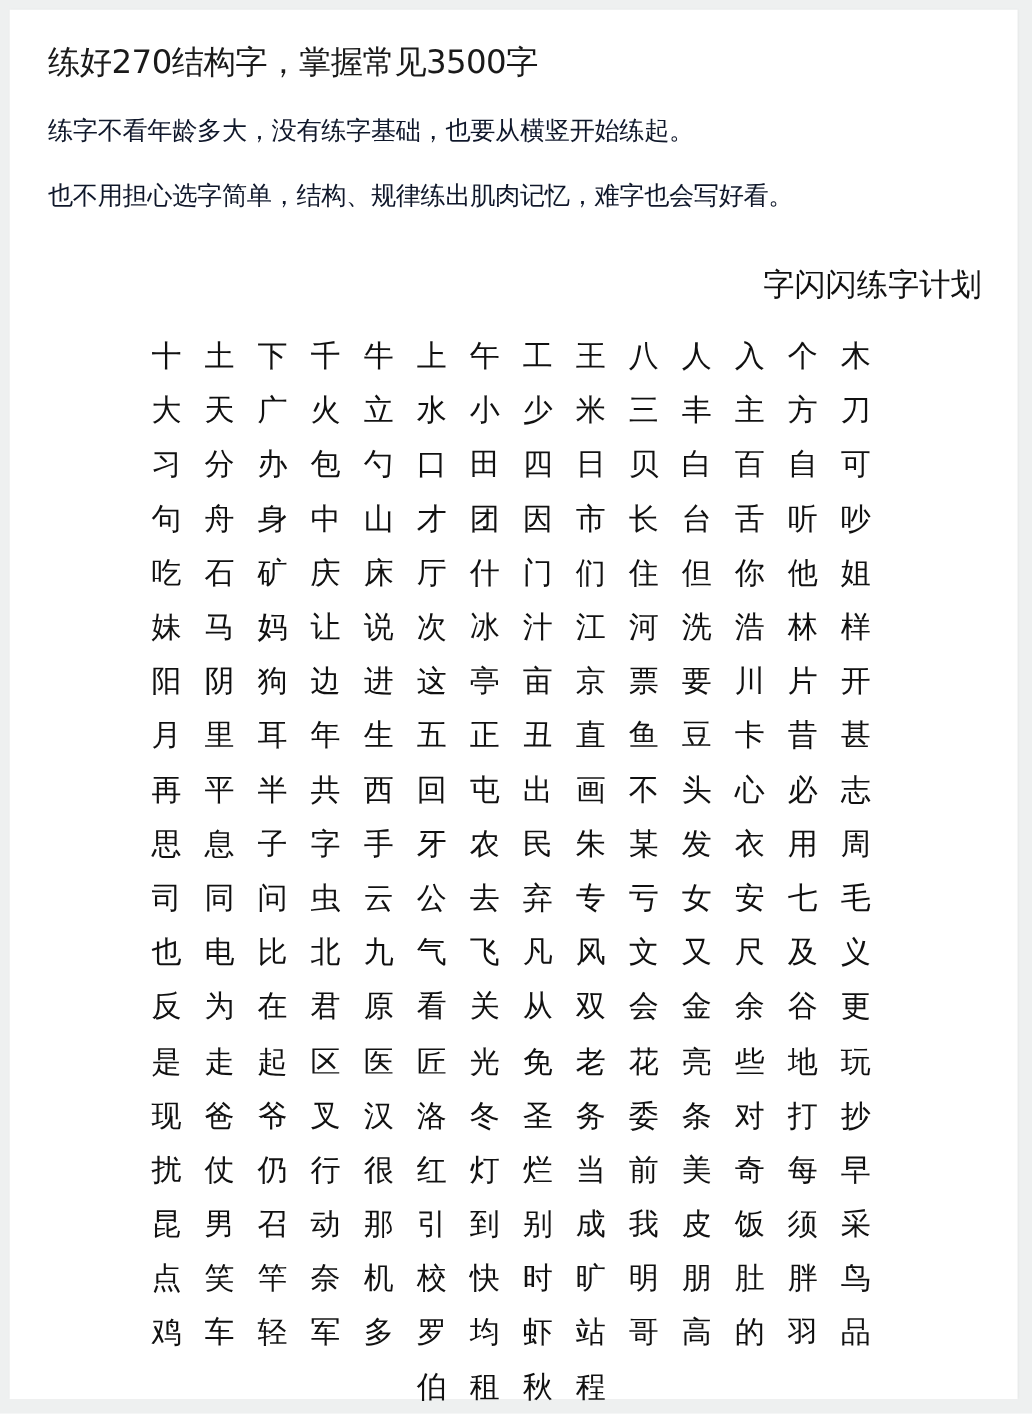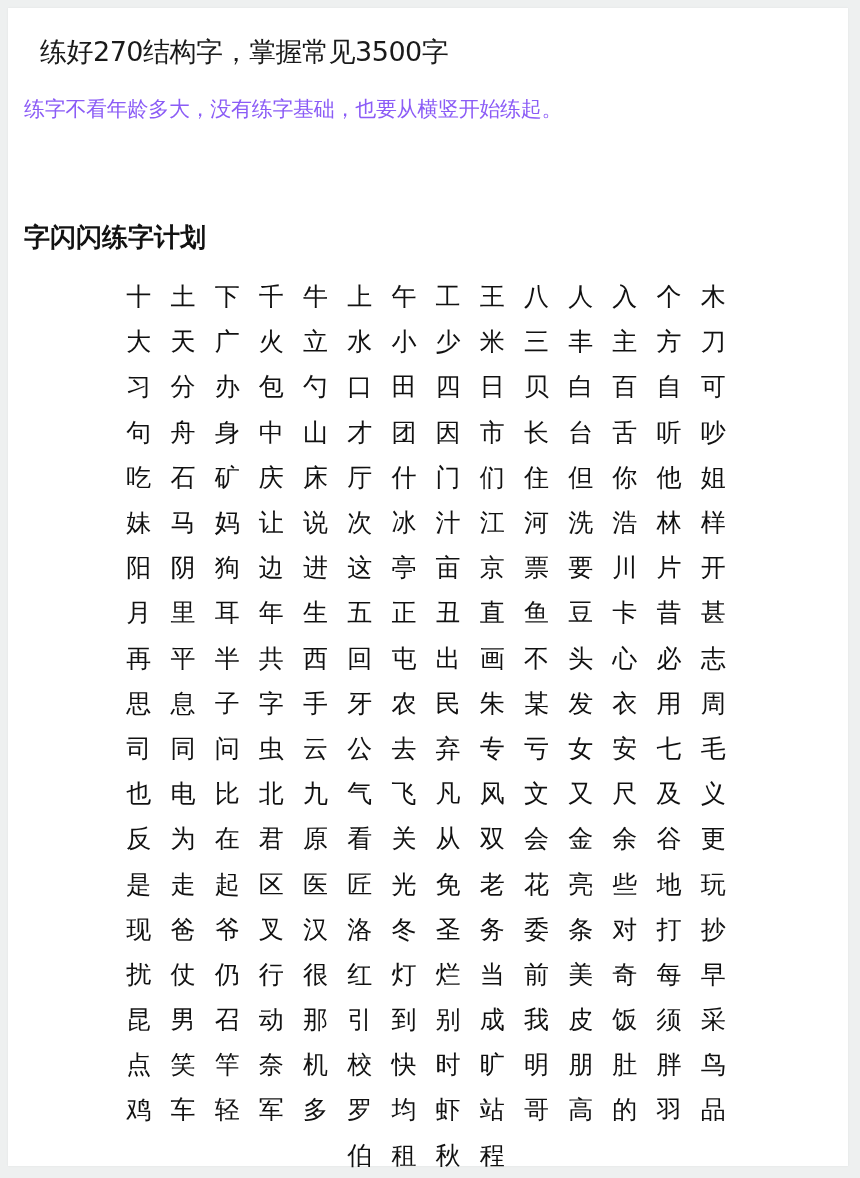--- a/index.html
+++ b/index.html
@@ -29,36 +29,36 @@
     left: 32px;
     top: 26px;
     font-size: 27px;
     font-weight: normal;
     letter-spacing: -0.5px;
     color: #1a1a1a;
     white-space: nowrap;
   }
   .para {
     position: absolute;
-    left: 16px;
+    left: 32px;
     font-size: 21px;
-    color: #8b5cf6;
+    color: #0f172a;
     white-space: nowrap;
     letter-spacing: -0.3px;
   }
   .para.p1 { top: 87px; }
   .para.p2 { top: 141px; }
   .section-title {
     position: absolute;
-    left: 16px;
+    left: 0;
     width: 810px;
     top: 212px;
-    text-align: left;
+    text-align: right;
     font-size: 26px;
-    font-weight: bold;
+    font-weight: normal;
     color: #111;
   }
   .grid {
     position: absolute;
     left: 108px;
     top: 266px;
     width: 620px;
   }
   .row {
     display: flex;
@@ -74,20 +74,21 @@
     color: #111;
     line-height: 45px;
   }
 </style>
 </head>
 <body>
 
 <div class="card">
   <div class="headline">练好270结构字，掌握常见3500字</div>
   <div class="para p1">练字不看年龄多大，没有练字基础，也要从横竖开始练起。</div>
+  <div class="para p2">也不用担心选字简单，结构、规律练出肌肉记忆，难字也会写好看。</div>
   <div class="section-title">字闪闪练字计划</div>
   <div class="grid" id="char-grid">
       <div class="row">
         <span class="ch">十</span>
         <span class="ch">土</span>
         <span class="ch">下</span>
         <span class="ch">千</span>
         <span class="ch">牛</span>
         <span class="ch">上</span>
         <span class="ch">午</span>

